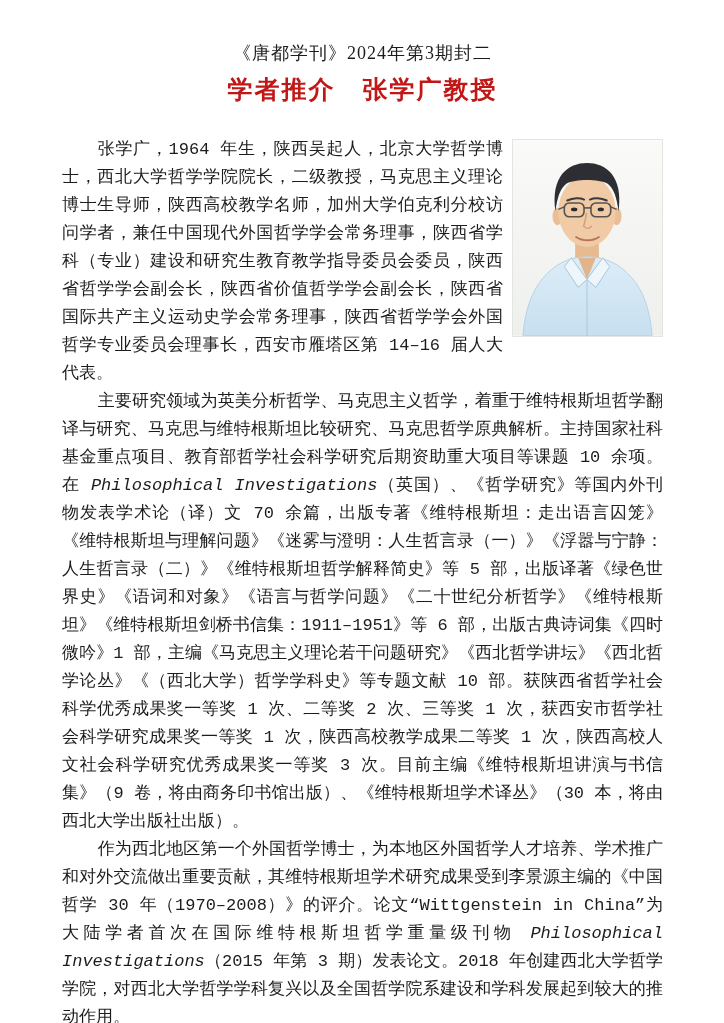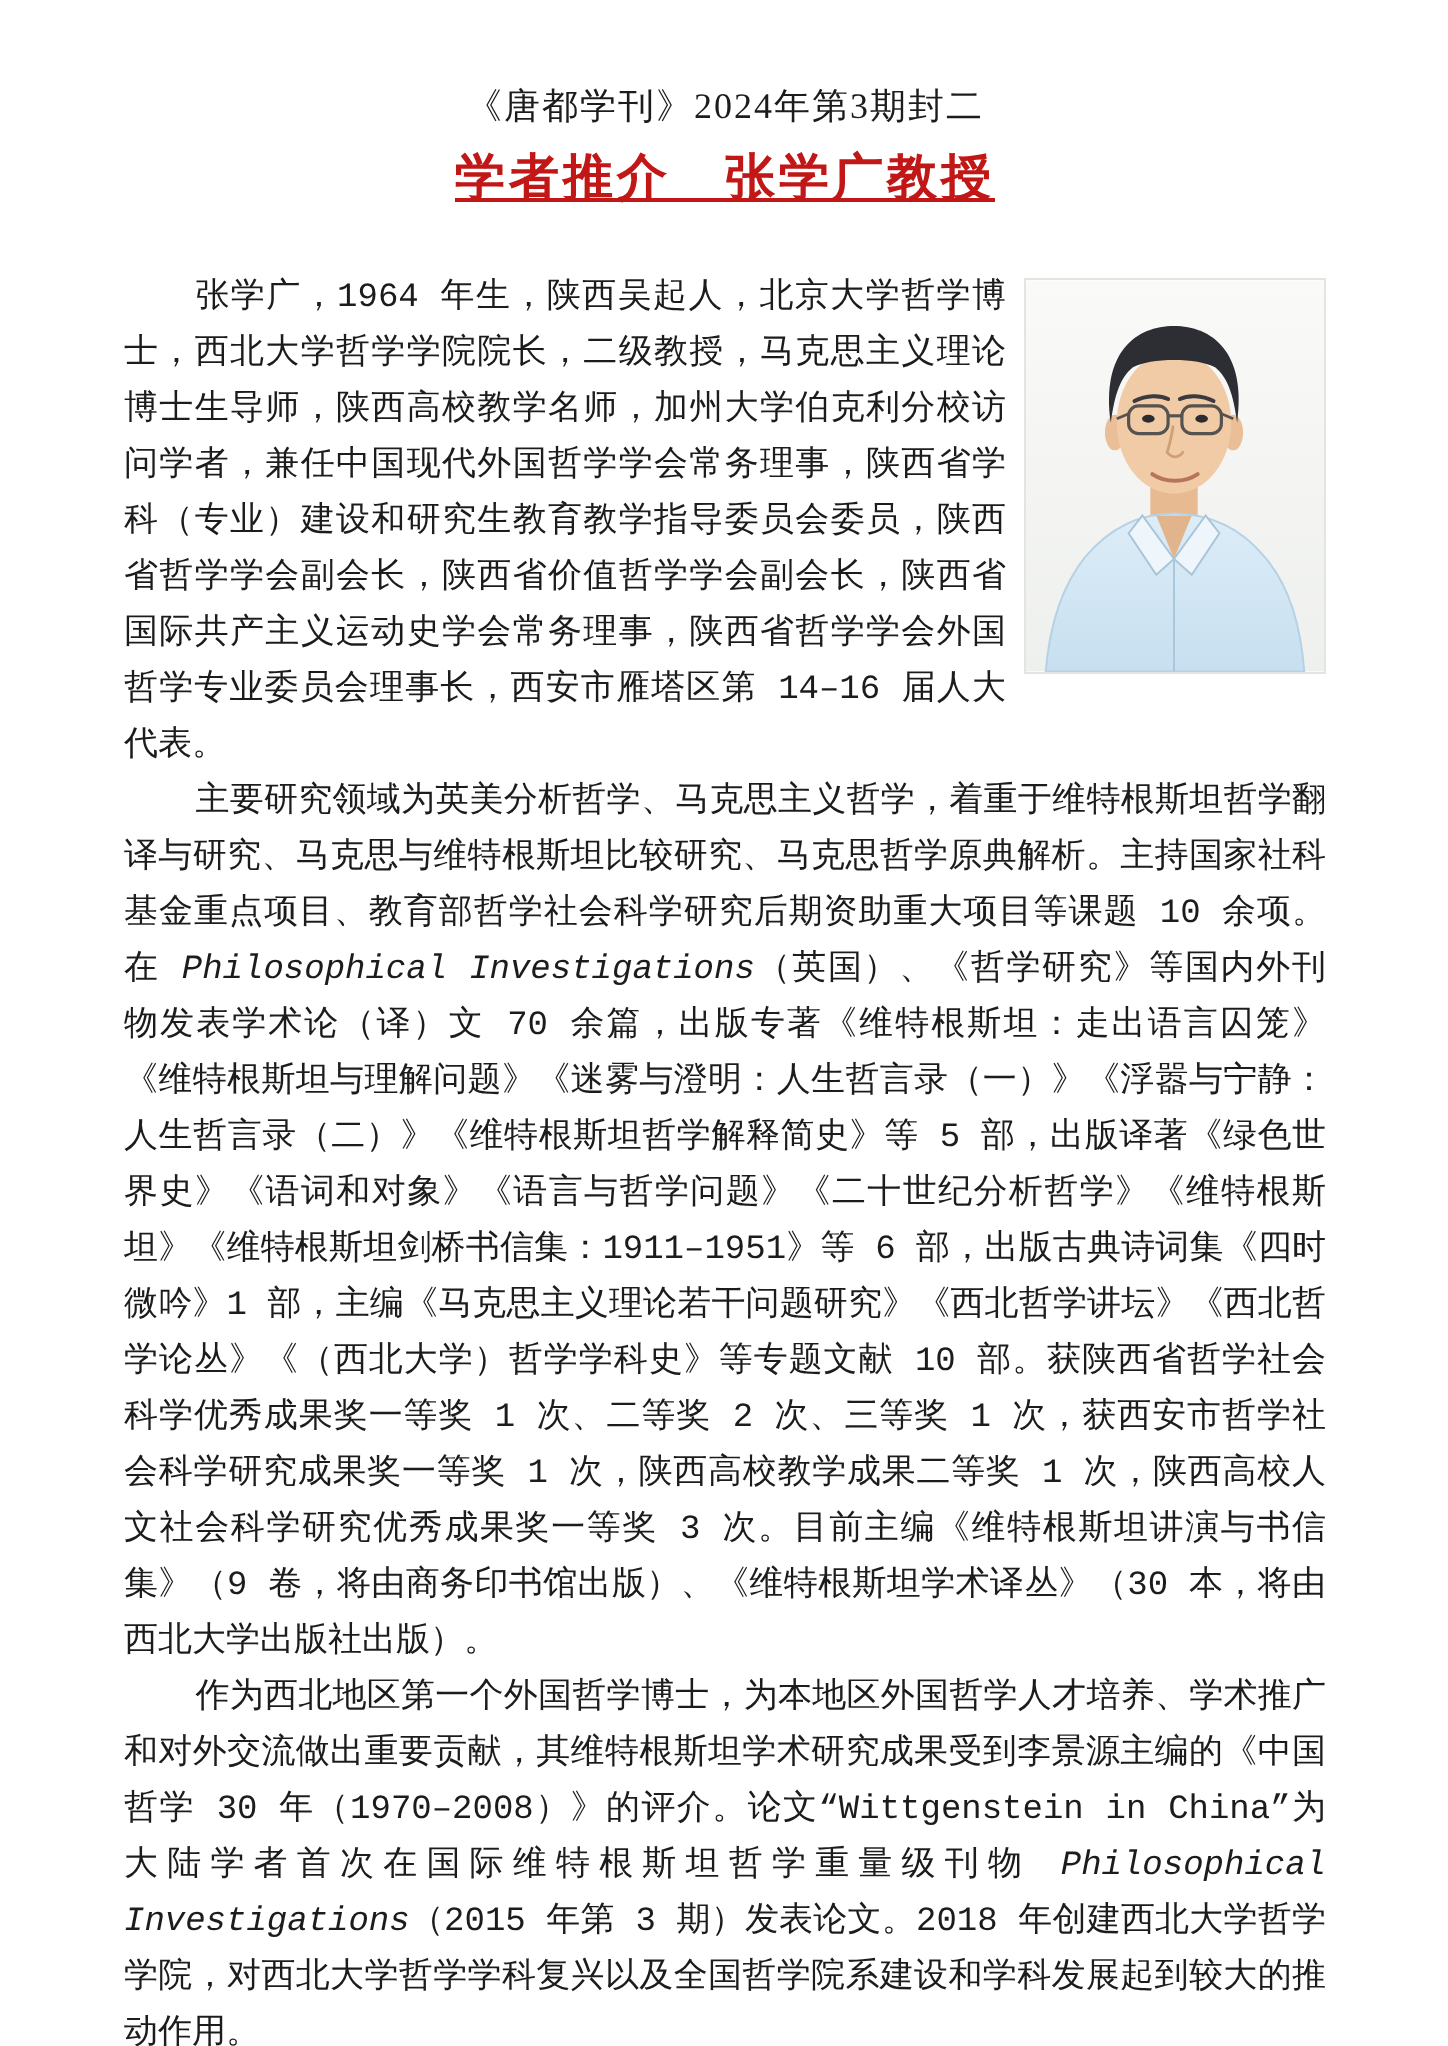--- a/index.html
+++ b/index.html
@@ -22,21 +22,20 @@
     letter-spacing:1px;
     margin:0;
   }
   .page-title{
     text-align:center;
     font-size:25px;
     line-height:32px;
     font-weight:bold;
     letter-spacing:2px;
     margin:10px 0 0 0;
-    text-decoration:underline;
   }
   .article-body{
     margin-top:30px;
     font-size:17px;
     line-height:28px;
     text-align:justify;
     text-justify:inter-ideograph;
     font-family:Liberation Mono, monospace;
   }
   .para{

